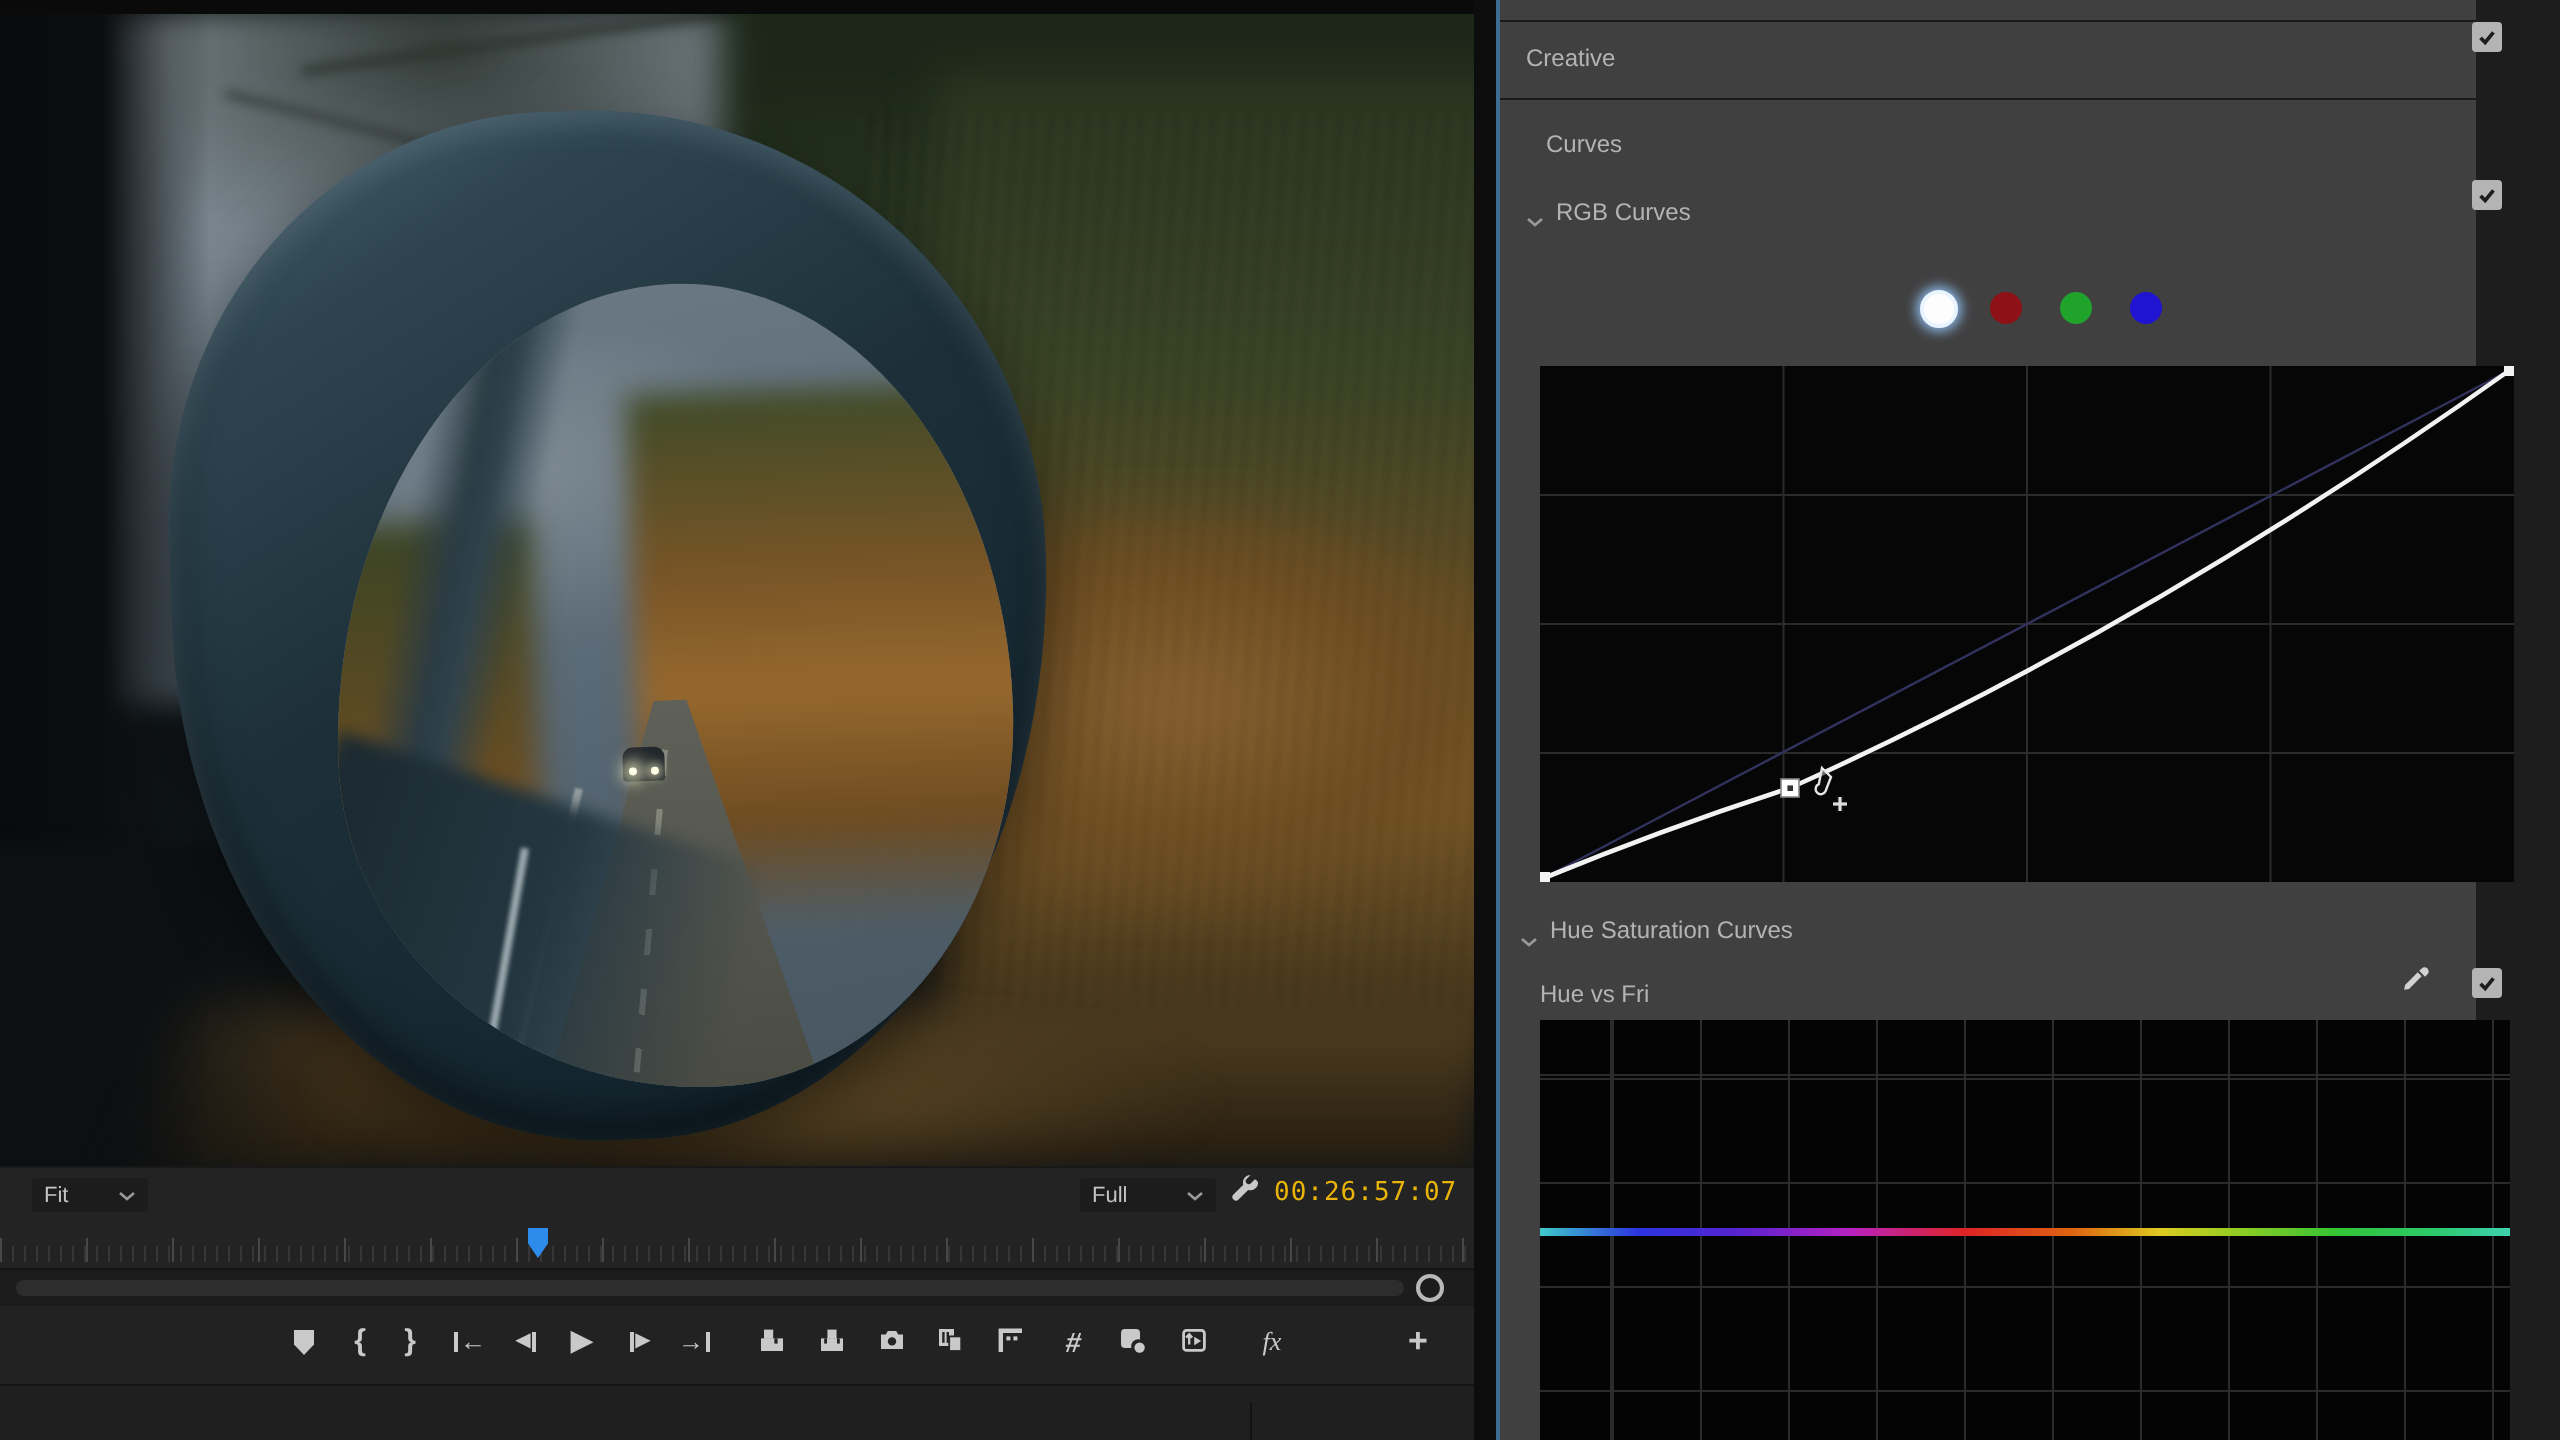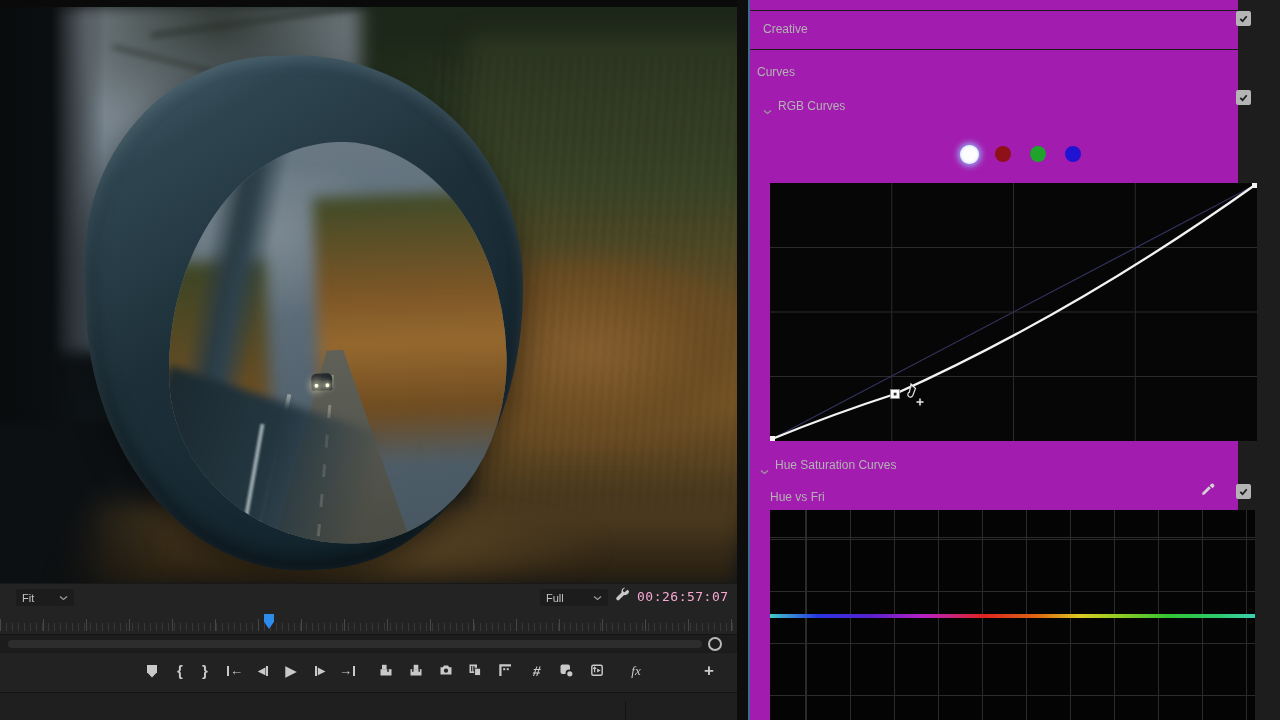--- a/index.html
+++ b/index.html
@@ -50,21 +50,21 @@
     background:linear-gradient(90deg,#1b2930 0%,#243741 55%,rgba(36,55,65,0) 100%);}
   .g-rim-light{left:76px;top:278px;width:4px;height:132px;transform:rotate(12deg);background:#b9c6ca;opacity:.8;filter:blur(1px);}
 
   .mon-controls{left:0;top:583px;width:737px;height:27px;background:#232323;border-top:1px solid #181818;}
   .select{position:absolute;height:17px;background:#1c1c1c;border-radius:2px;display:flex;align-items:center;
     justify-content:space-between;padding:0 6px;font-size:11px;color:#c4c4c4;cursor:default;}
   .sel-fit{left:16px;top:5px;width:46px;}
   .sel-full{left:540px;top:5px;width:56px;}
   .chev{display:inline-flex;color:#9a9a9a;}
   .wrench-btn{position:absolute;left:613px;top:4px;width:18px;height:18px;display:flex;align-items:center;justify-content:center;}
-  .timecode{position:absolute;left:637px;top:5px;font-family:"DejaVu Sans Mono",monospace;font-size:13px;color:#f9a8d4;letter-spacing:.5px;}
+  .timecode{position:absolute;left:637px;top:5px;font-family:"DejaVu Sans Mono",monospace;font-size:13px;color:#eab308;letter-spacing:.5px;}
 
   .ruler{left:0;top:610px;width:737px;height:24px;background:#232323;}
   .ticks1{position:absolute;left:0;bottom:3px;width:100%;height:8px;opacity:.85;
     background:repeating-linear-gradient(90deg,#3a3a3a 0 1px,transparent 1px 6px);}
   .ticks2{position:absolute;left:0;bottom:3px;width:100%;height:12px;
     background:repeating-linear-gradient(90deg,#474747 0 1px,transparent 1px 43px);}
   .playhead{position:absolute;left:264px;top:4px;width:10px;height:15px;background:#2d8ceb;
     clip-path:polygon(0 0,100% 0,100% 52%,50% 100%,0 52%);}
   .scrollzone{left:0;top:634px;width:737px;height:18px;background:#1c1c1c;border-top:1px solid #141414;}
   .scroll-track{position:absolute;left:8px;top:5px;width:694px;height:8px;border-radius:4px;background:#2d2d2d;}
@@ -85,21 +85,21 @@
   .hash{font-size:14px;font-weight:bold;transform:skewX(-8deg);display:inline-block;}
 
   .bottom-strip{left:0;top:692px;width:737px;height:28px;background:#1f1f1f;border-top:1px solid #141414;}
   .bs-vline{position:absolute;left:625px;top:8px;width:1px;height:20px;background:#121212;}
 
   
   .gap{left:737px;top:0;width:15px;height:720px;background:#0d0d0d;}
   .blue-edge{left:748px;top:0;width:2px;height:720px;background:#3e6b90;}
 
   
-  .panel{left:750px;top:0;width:488px;height:720px;background:#a21caf;}
+  .panel{left:750px;top:0;width:488px;height:720px;background:#404040;}
   .p-line{position:absolute;left:0;width:100%;height:1px;background:#1a1a1a;}
   .p-label{position:absolute;font-size:12px;color:#b3b3b3;}
   .p-chev{position:absolute;color:#9a9a9a;}
   .checkbox{position:absolute;width:15px;height:15px;background:#b4b4b4;border-radius:2px;
     display:flex;align-items:center;justify-content:center;}
   .dot{position:absolute;width:16px;height:16px;border-radius:50%;}
   .dot-sel{width:15px;height:15px;background:#fdfdfd;border:2px solid #eaf4ff;box-shadow:0 0 6px 2px rgba(150,200,255,.85);}
   .rgb-graph{position:absolute;left:20px;top:183px;width:487px;height:258px;}
   .hs-graph{position:absolute;left:20px;top:510px;width:485px;height:210px;background:#040404;
     background-image:repeating-linear-gradient(90deg,#2b2b2b 0 1px,transparent 1px 44px),
@@ -304,21 +304,21 @@
       <span class="p-label" style="left:13px;top:22px">Creative</span>
       <span class="checkbox" style="left:486px;top:11px">
         <svg width="11" height="11" viewBox="0 0 12 12">
             <polyline points="2.5,6.5 5,9 9.5,3.5" stroke="#1d1d1d" stroke-width="2" fill="none"></polyline>
           </svg>
       </span>
     </div>
     <div class="p-line" style="top:49px"></div>
 
     <div>
-      <span class="p-label" style="left:7px;top:65px">Curves</span>
+      <span class="p-label" style="left:23px;top:65px">Curves</span>
     </div>
 
     <div>
       <span class="p-chev" style="left:13px;top:101px">
         <svg width="9" height="6" viewBox="0 0 9 6">
             <polyline points="1,1.5 4.5,4.5 8,1.5" fill="none" stroke="currentColor" stroke-width="1.3"></polyline>
           </svg>
       </span>
       <span class="p-label" style="left:28px;top:99px">RGB Curves</span>
       <span class="checkbox" style="left:486px;top:90px">

